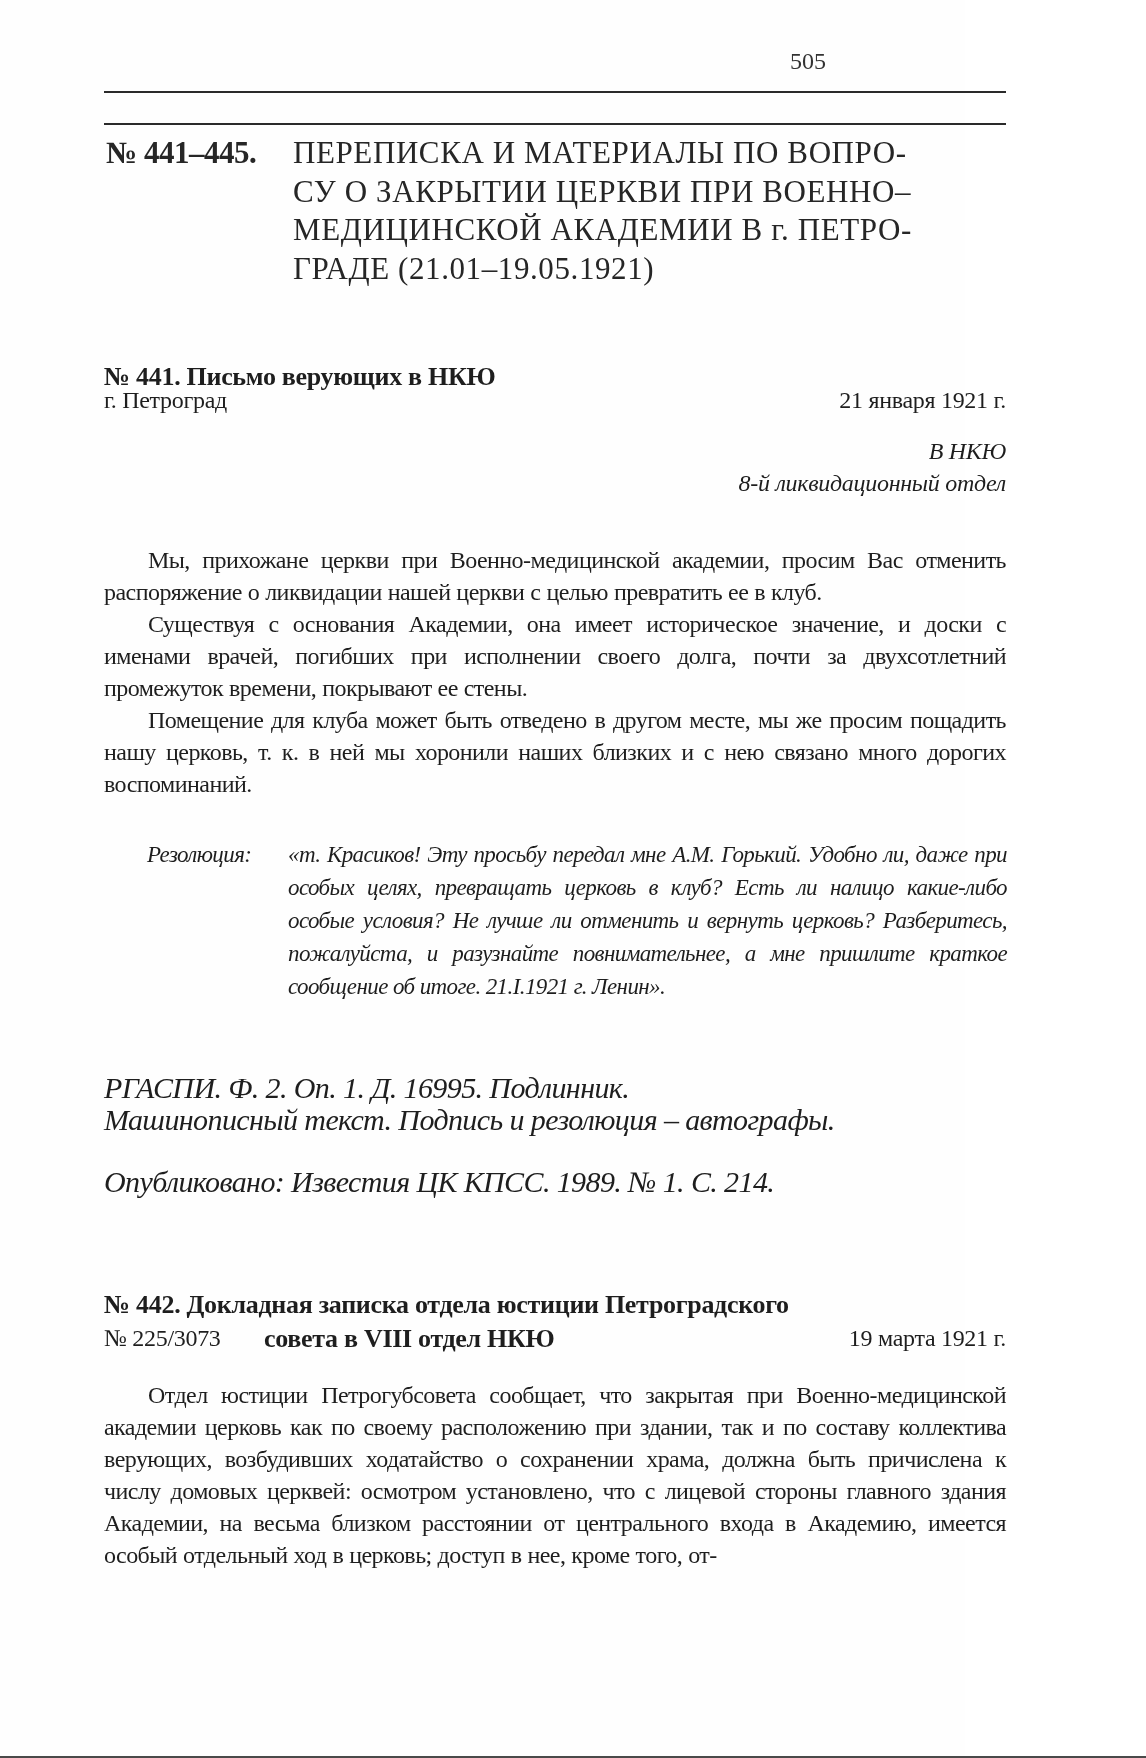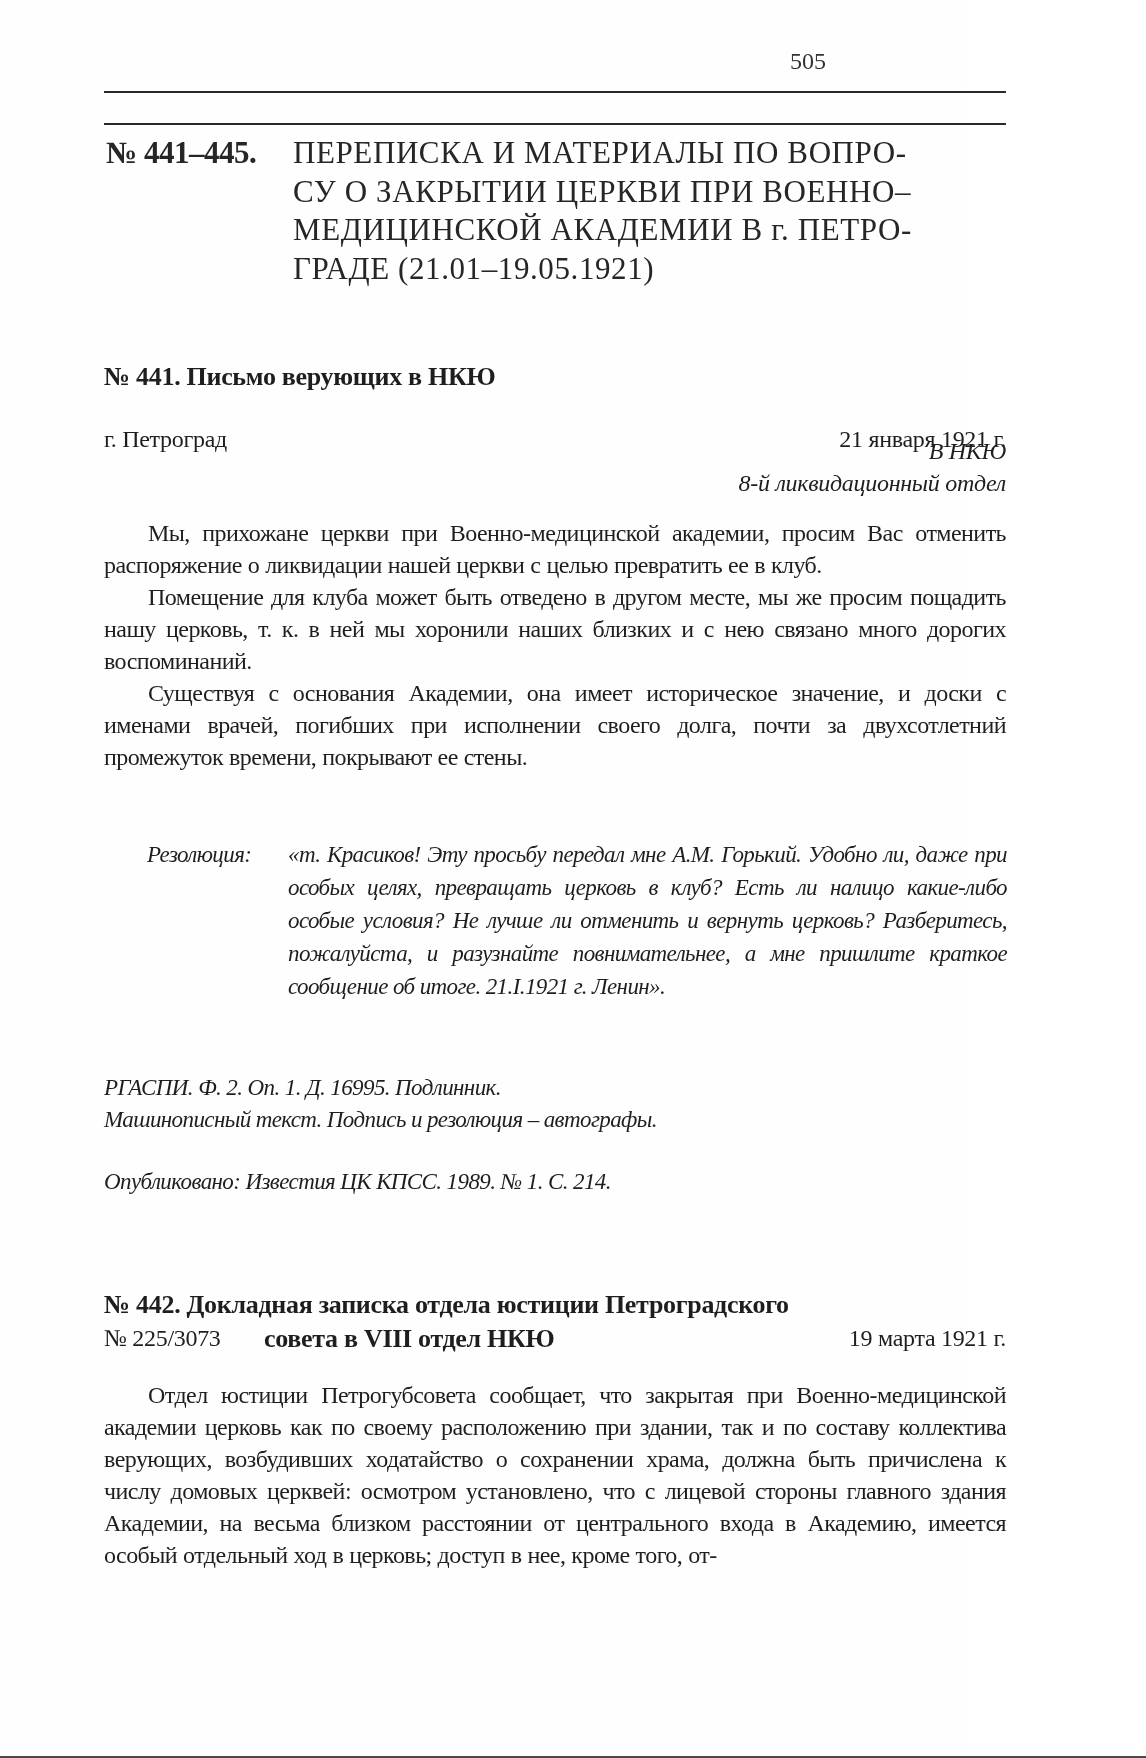--- a/index.html
+++ b/index.html
@@ -25,21 +25,21 @@
   .meta-row { display: flex; justify-content: space-between; font-size: 24px; line-height: 32px; letter-spacing: -0.3px; }
   .addressee { text-align: right; font-size: 24px; line-height: 32px; letter-spacing: -0.3px; font-style: italic; }
 
   .para { font-size: 24px; line-height: 32px; text-align: justify; text-indent: 44px; letter-spacing: -0.55px; word-spacing: 0.5px; margin: 0; }
   .para.last { text-align-last: left; }
 
   .resolution { position: absolute; left: 147px; width: 860px; font-style: italic; font-size: 23px; line-height: 33px; letter-spacing: -0.6px; }
   .resolution .label { position: absolute; left: 0; top: 0; }
   .resolution .body { position: absolute; left: 141px; top: 0; width: 719px; text-align: justify; }
 
-  .source { font-style: italic; font-size: 23px; line-height: 32px; letter-spacing: -0.6px; }
+  .source { font-style: italic; font-size: 30px; line-height: 32px; letter-spacing: -0.6px; }
 </style>
 </head>
 <body>
 
 <div class="page">
 
   <div class="page-num">505</div>
   <div class="rule r1"></div>
   <div class="rule r2"></div>
 
@@ -48,34 +48,34 @@
     <div class="lines">
       <div>ПЕРЕПИСКА И МАТЕРИАЛЫ ПО ВОПРО-</div>
       <div>СУ О ЗАКРЫТИИ ЦЕРКВИ ПРИ ВОЕННО–</div>
       <div>МЕДИЦИНСКОЙ АКАДЕМИИ В г. ПЕТРО-</div>
       <div>ГРАДЕ (21.01–19.05.1921)</div>
     </div>
   </div>
 
   <div class="col doc-title" style="top:360px;">№ 441. Письмо верующих в НКЮ</div>
 
-  <div class="col meta-row" style="top:384px;margin-top:39px;">
+  <div class="col meta-row" style="top:384px;">
     <span>г. Петроград</span>
     <span>21 января 1921 г.</span>
   </div>
 
   <div class="col addressee" style="top:435px;">
     <div>В НКЮ</div>
     <div>8-й ликвидационный отдел</div>
   </div>
 
-  <div class="col" style="top:517px;">
+  <div class="col" style="top:544px;">
     <p class="para">Мы, прихожане церкви при Военно-медицинской академии, просим Вас отменить распоряжение о ликвидации нашей церкви с целью превратить ее в клуб.</p>
+    <p class="para">Существуя с основания Академии, она имеет историческое значение, и доски с именами врачей, погибших при исполнении своего долга, почти за двухсотлетний промежуток времени, покрывают ее стены.</p>
     <p class="para">Помещение для клуба может быть отведено в другом месте, мы же просим пощадить нашу церковь, т. к. в ней мы хоронили наших близких и с нею связано много дорогих воспоминаний.</p>
-    <p class="para">Существуя с основания Академии, она имеет историческое значение, и доски с именами врачей, погибших при исполнении своего долга, почти за двухсотлетний промежуток времени, покрывают ее стены.</p>
   </div>
 
   <div class="resolution" style="top:838px;">
     <span class="label">Резолюция:</span>
     <div class="body">«т. Красиков! Эту просьбу передал мне А.М. Горький. Удобно ли, даже при особых целях, превращать церковь в клуб? Есть ли налицо какие-либо особые условия? Не лучше ли отменить и вернуть церковь? Разберитесь, пожалуйста, и разузнайте повнимательнее, а мне пришлите краткое сообщение об итоге. 21.I.1921 г. Ленин».</div>
   </div>
 
   <div class="col source" style="top:1072px;">
     <div>РГАСПИ. Ф. 2. Оп. 1. Д. 16995. Подлинник.</div>
     <div>Машинописный текст. Подпись и резолюция – автографы.</div>

